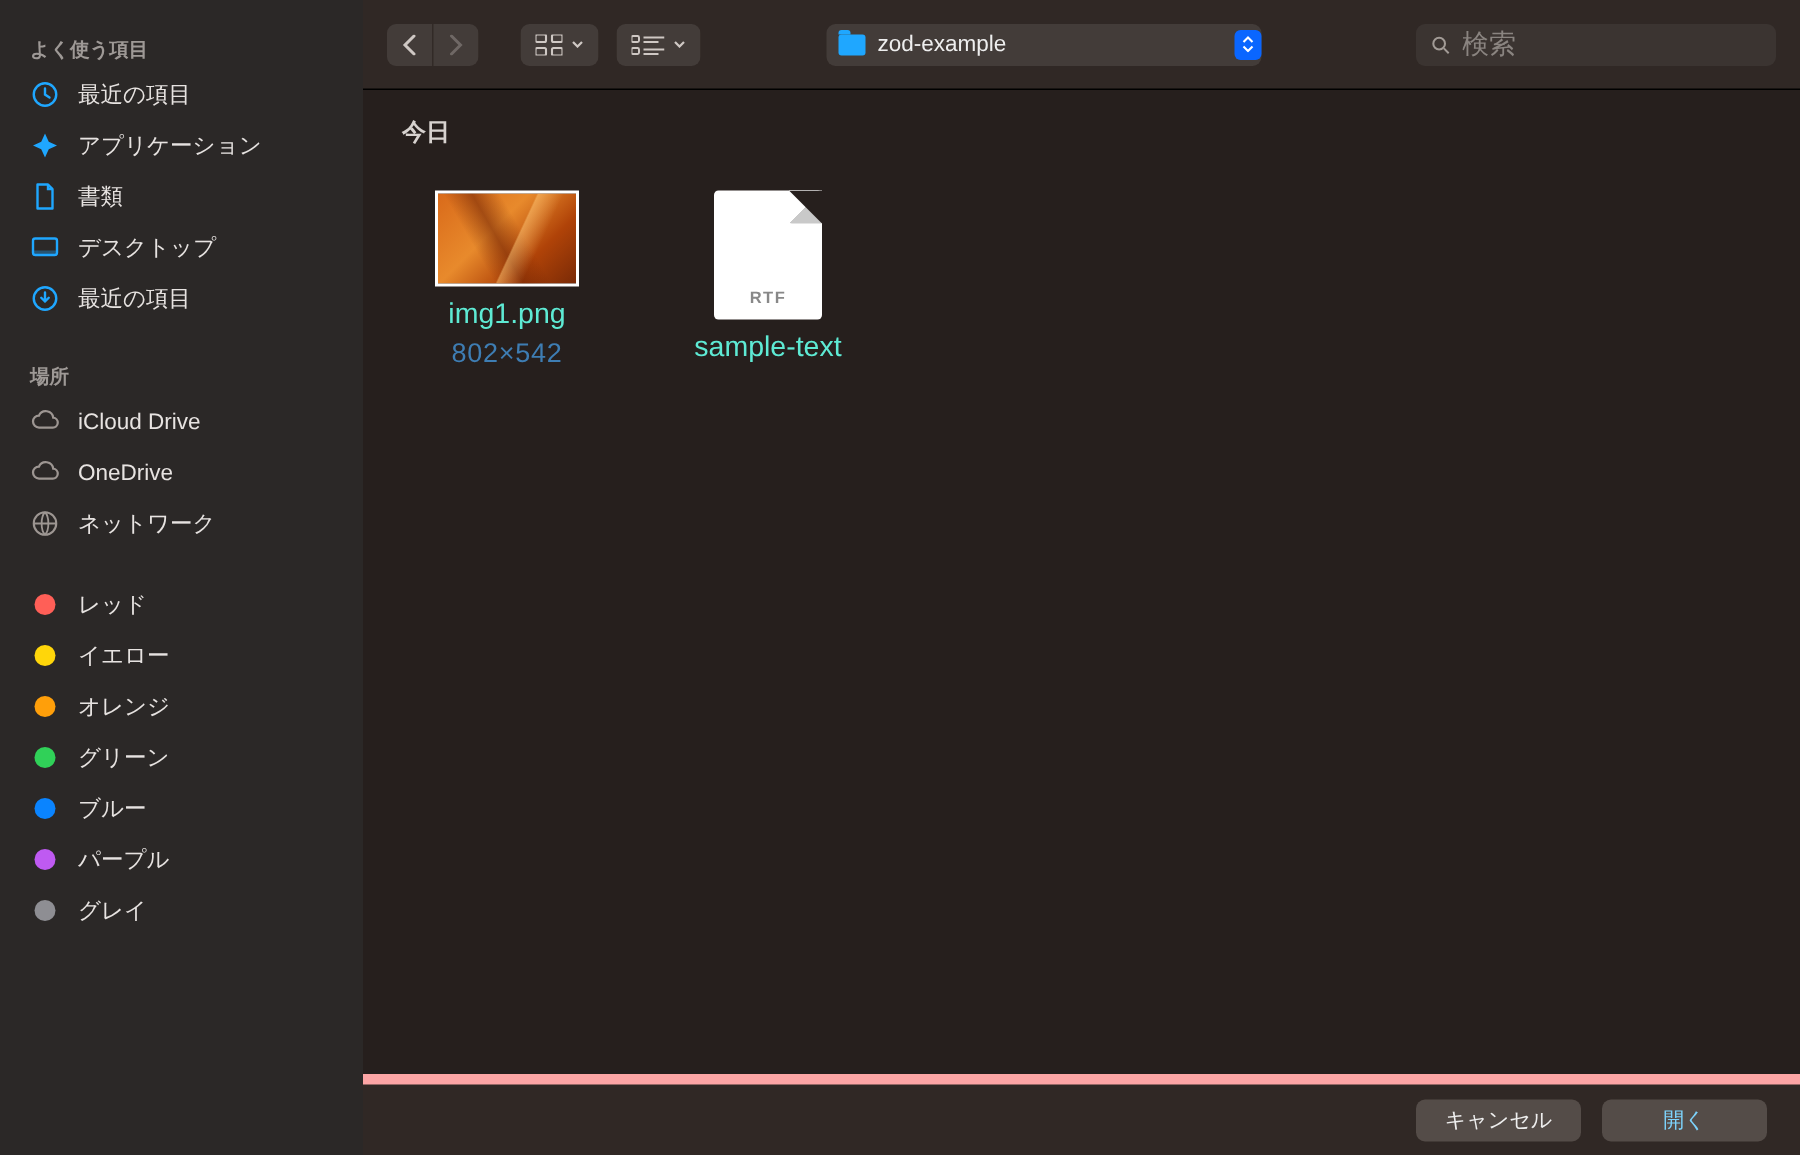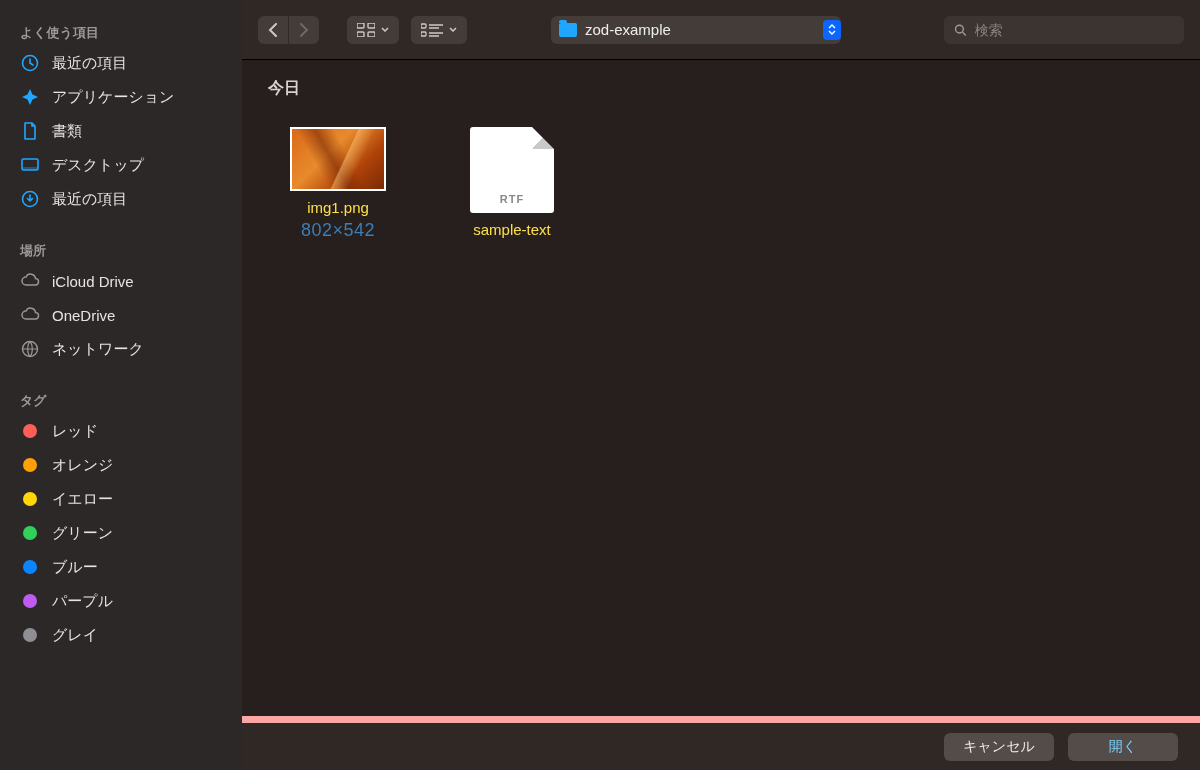--- a/index.html
+++ b/index.html
@@ -116,21 +116,21 @@
     align-items: center;
     padding: 0 10px;
     gap: 8px;
     width: 240px;
   }
   .search-wrap input {
     background: transparent;
     border: none;
     outline: none;
     color: #ccc;
-    font-size: 14px;
+    font-size: 18px;
     width: 100%;
   }
   .search-wrap input::placeholder { color: #8a8480; }
 
   
   .content {
     flex: 1;
     background: #261f1d;
     padding: 18px 26px 10px 26px;
     overflow: auto;
@@ -163,21 +163,21 @@
     overflow:hidden;
   }
   .thumb::after{
     content:"";
     position:absolute; inset:0;
     background:
       linear-gradient(115deg, transparent 55%, rgba(255,200,120,.5) 56%, transparent 70%),
       linear-gradient( 60deg, transparent 30%, rgba(120,40,5,.6) 45%, transparent 60%);
   }
   .doc-thumb {
-    width: 84px; height: 86px;
+    width: 72px; height: 86px;
     background: #fff;
     border-radius: 3px;
     position: relative;
     display:flex; align-items:flex-end; justify-content:center;
     padding-bottom:8px;
     color:#888; font-size:11px; font-weight:600; letter-spacing:1px;
   }
   .doc-thumb::before {
     content:"";
     position:absolute; top:0; right:0;
@@ -185,21 +185,21 @@
     background: linear-gradient(135deg, #fff 0 50%, #c9c9c9 50% 100%);
     border-bottom-left-radius: 2px;
   }
   .doc-thumb::after {
     content:"";
     position:absolute; top:0; right:0;
     width:22px; height:22px;
     background:#261f1d;
     clip-path: polygon(100% 0, 0 0, 100% 100%);
   }
-  .file-name { color:#fde047; font-size:15px; }
+  .file-name { color:#5eead4; font-size:19px; }
   .file-meta { color:#3e7db3; font-size:18px; margin-top:-4px; letter-spacing:0.5px;}
 
   
   .footer {
     height: 54px;
     background: #302825;
     border-top: 7px solid #fca5a5;
     display: flex;
     align-items: center;
     justify-content: flex-end;
@@ -302,39 +302,38 @@
     <span class="sb-icon">
       <svg width="20" height="20" viewBox="0 0 20 20">
           <circle cx="10" cy="10" r="7.5" fill="none" stroke="#9d9692" stroke-width="1.4"></circle>
           <path d="M2.5 10h15M10 2.5c3 3 3 12 0 15M10 2.5c-3 3-3 12 0 15" fill="none" stroke="#9d9692" stroke-width="1.2"></path>
         </svg>
     </span>
     <span>ネットワーク</span>
   </div>
 
   <div style="height:20px"></div>
-  <div class="sb-header">タグ</div>
 
   <div class="sb-item">
     <span class="sb-icon">
         <span class="tag-dot" style="background:#ff5f57"></span>
       </span>
     <span>レッド</span>
   </div>
   <div class="sb-item">
     <span class="sb-icon">
+        <span class="tag-dot" style="background:#ffd60a"></span>
+      </span>
+    <span>イエロー</span>
+  </div>
+  <div class="sb-item">
+    <span class="sb-icon">
         <span class="tag-dot" style="background:#ff9f0a"></span>
       </span>
     <span>オレンジ</span>
-  </div>
-  <div class="sb-item">
-    <span class="sb-icon">
-        <span class="tag-dot" style="background:#ffd60a"></span>
-      </span>
-    <span>イエロー</span>
   </div>
   <div class="sb-item">
     <span class="sb-icon">
         <span class="tag-dot" style="background:#30d158"></span>
       </span>
     <span>グリーン</span>
   </div>
   <div class="sb-item">
     <span class="sb-icon">
         <span class="tag-dot" style="background:#0a84ff"></span>

